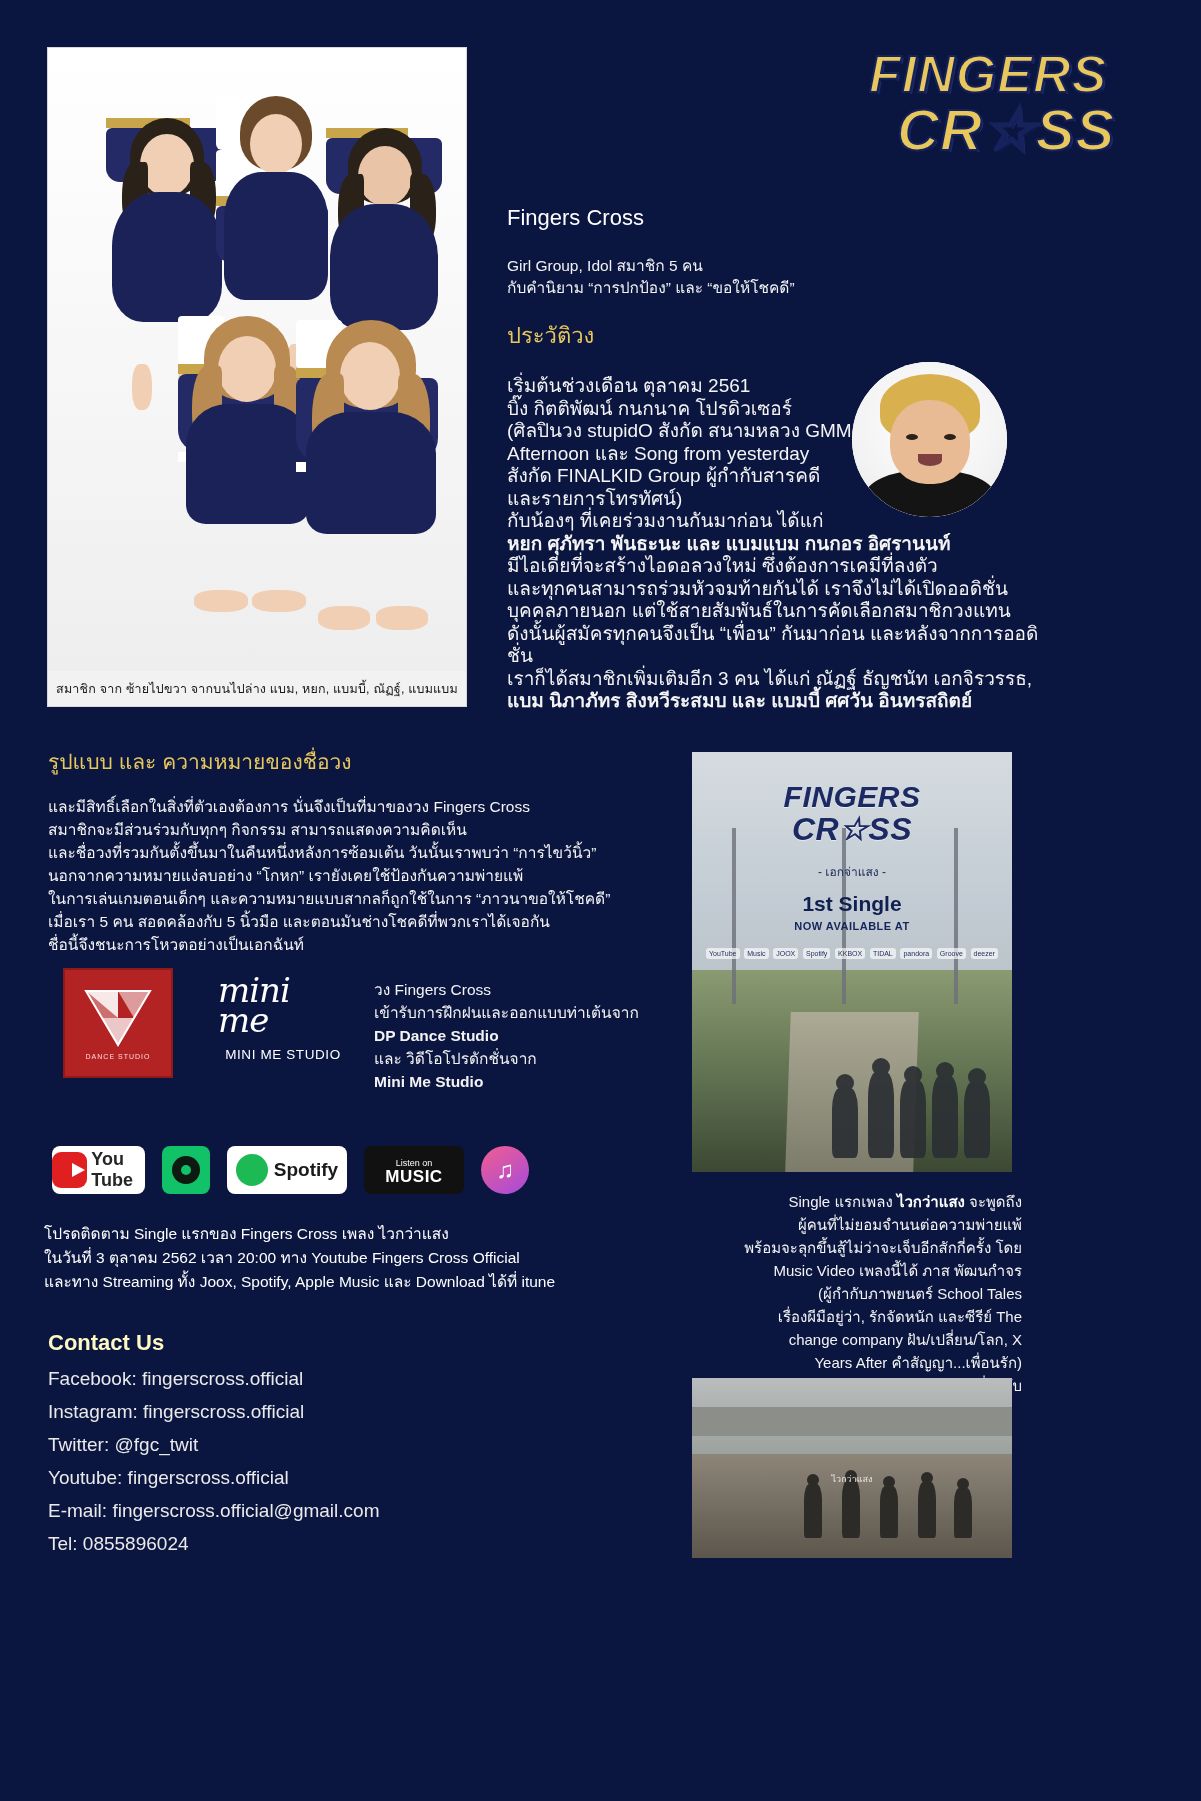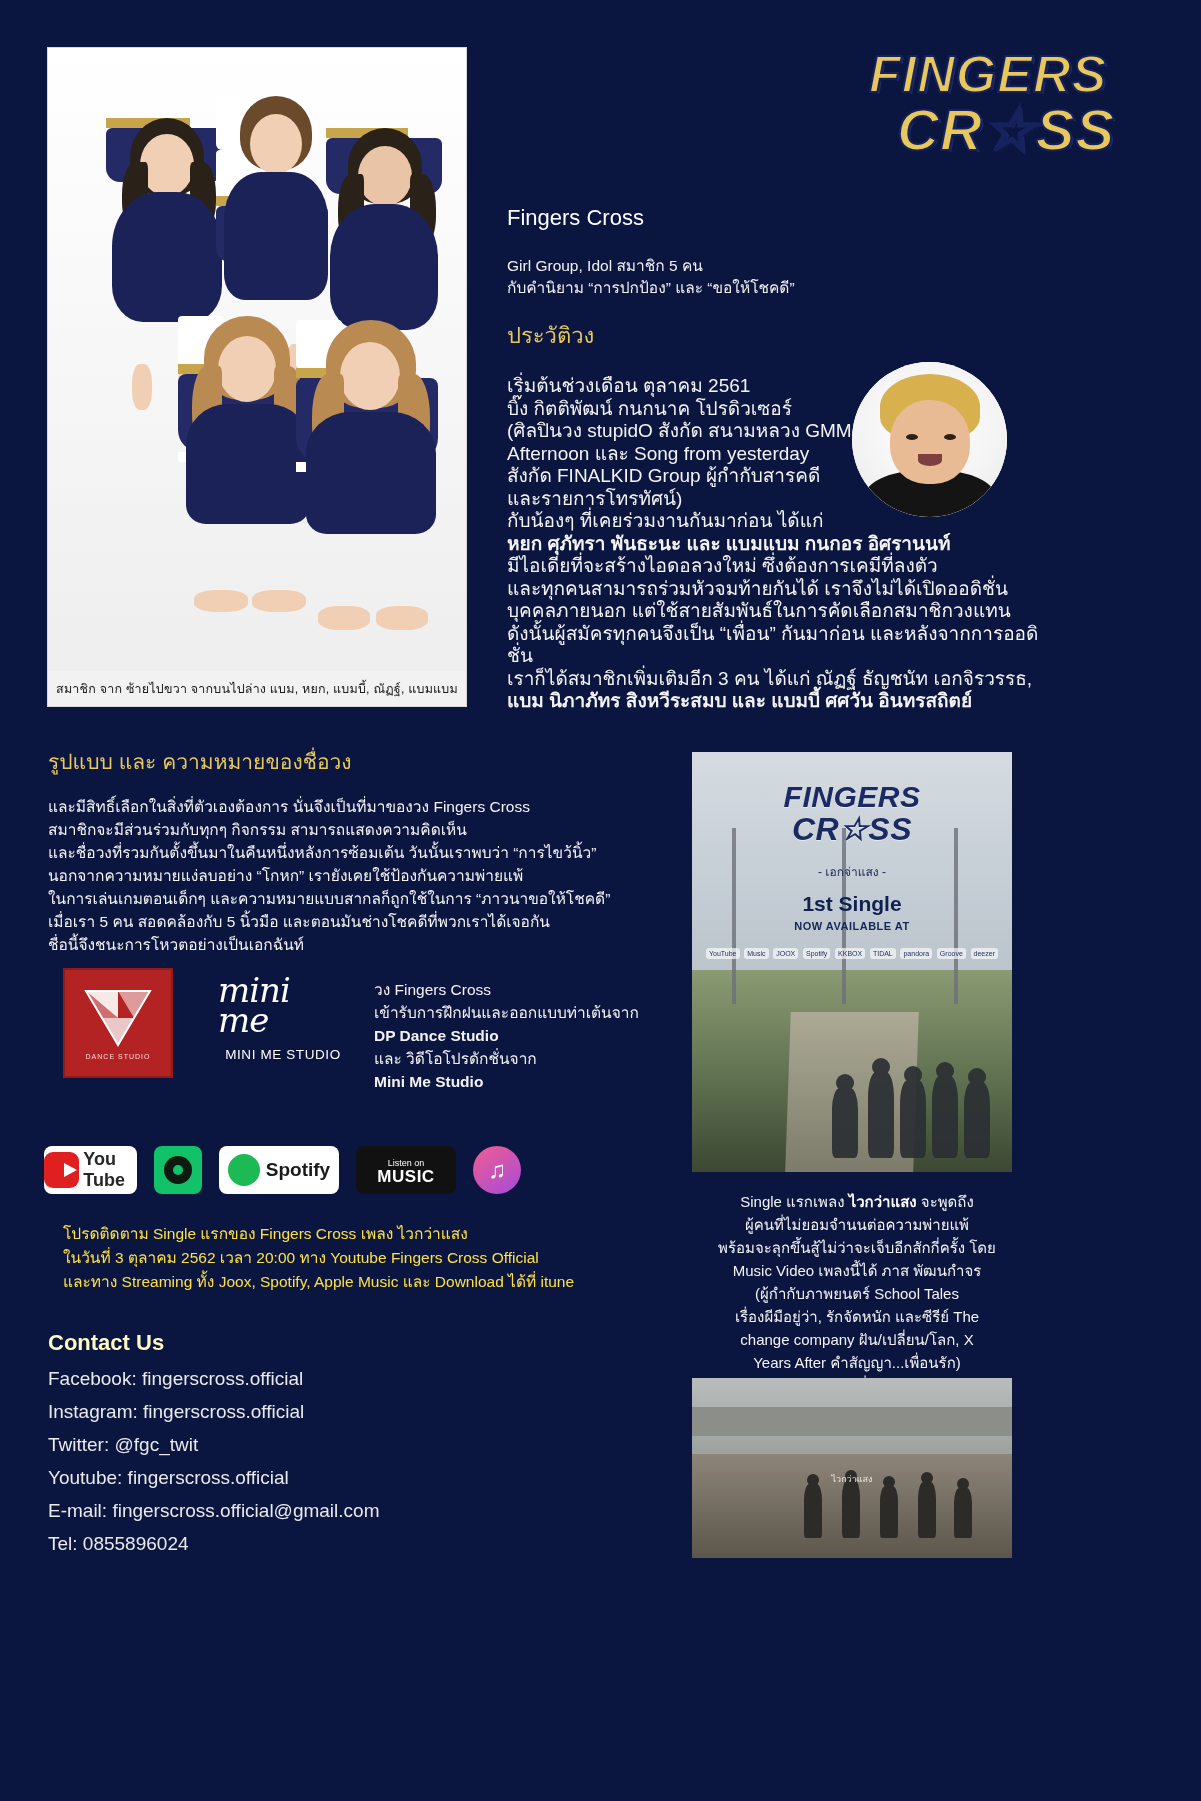--- a/index.html
+++ b/index.html
@@ -125,59 +125,59 @@
   .cover-1st { position:absolute; left:0; top:140px; width:100%; text-align:center; font-size:21px; font-weight:bold; color:#10204f; }
   .cover-avail { position:absolute; left:0; top:168px; width:100%; text-align:center; font-size:11px; font-weight:bold; color:#16265a; letter-spacing:.5px; }
   .cover-services { position:absolute; left:14px; top:196px; width:292px; display:flex; justify-content:space-between; align-items:center; }
   .svc { font-size:7px; color:#22305e; background:rgba(255,255,255,.65); border-radius:3px; padding:2px 3px; white-space:nowrap; }
   .cover-figs { position:absolute; left:0; bottom:0; width:100%; height:150px; }
   .fig { position:absolute; bottom:14px; width:26px; height:86px; background:#2b2f33; border-radius:30% 30% 12% 12%; opacity:.92; }
   .fig::after { content:""; position:absolute; left:4px; top:-14px; width:18px; height:18px; background:#2b2f33; border-radius:50%; }
 
   .cover-caption {
     position:absolute; left:692px; top:1190px; width:330px;
-    text-align:center; font-size:15px; line-height:23px; color:#f3f3f3;
+    text-align:right; font-size:15px; line-height:23px; color:#f3f3f3;
   }
   .cover-caption b { color:#ffffff; }
 
   
   .dance-logo {
     position:absolute; left:63px; top:968px; width:110px; height:110px;
     background:#b42323; border:2px solid #8e1a1a;
     display:flex; align-items:center; justify-content:center; flex-direction:column;
   }
   .dance-tri { width:74px; height:62px; position:relative; }
   .dl-text { font-size:7px; color:#ffd9d9; letter-spacing:1px; margin-top:4px; }
 
   .mini-logo { position:absolute; left:218px; top:975px; width:130px; height:100px; color:#ffffff; }
   .mini-script { font-family:"DejaVu Serif", serif; font-style:italic; font-size:34px; line-height:30px; letter-spacing:-1px; }
   .mini-name { position:absolute; left:0; top:72px; width:100%; text-align:center; font-size:13.5px; letter-spacing:.6px; }
 
   .studio-text { position:absolute; left:374px; top:978px; font-size:15.5px; line-height:23px; color:#f3f3f3; }
 
   
-  .platforms { position:absolute; left:44px; top:1146px; display:flex; align-items:center; gap:17px; }
+  .platforms { position:absolute; left:52px; top:1146px; display:flex; align-items:center; gap:17px; }
   .pf { height:48px; display:flex; align-items:center; justify-content:center; border-radius:8px; }
   .pf-yt { width:93px; background:#ffffff; }
   .pf-yt .yt-badge { width:52px; height:36px; background:#e02020; border-radius:9px; position:relative; }
   .pf-yt .yt-badge::after { content:""; position:absolute; left:20px; top:11px; border-left:13px solid #ffffff; border-top:7px solid transparent; border-bottom:7px solid transparent; }
   .pf-yt .yt-txt { color:#262626; font-weight:bold; font-size:18px; margin-left:4px; }
   .pf-joox { width:48px; background:#12c268; }
   .pf-joox .ring { width:28px; height:28px; border-radius:50%; background:#0d1a12; display:flex; align-items:center; justify-content:center; }
   .pf-joox .dot { width:10px; height:10px; border-radius:50%; background:#12c268; }
   .pf-sp { width:120px; background:#ffffff; gap:6px; }
   .pf-sp .sp-c { width:32px; height:32px; border-radius:50%; background:#1db954; }
   .pf-sp .sp-t { color:#1a1a1a; font-weight:bold; font-size:19px; }
   .pf-am { width:100px; background:#111111; color:#ffffff; flex-direction:column; line-height:13px; }
   .pf-am .l1 { font-size:9px; }
   .pf-am .l2 { font-size:17px; font-weight:bold; letter-spacing:.5px; }
   .pf-itunes { width:48px; background:linear-gradient(145deg,#f25d8e,#a44bdc); border-radius:50%; }
   .pf-itunes .note { color:#ffffff; font-size:24px; }
 
-  .follow-text { position:absolute; left:44px; top:1222px; font-size:15.5px; line-height:24px; color:#fde047;margin-left:19px; }
+  .follow-text { position:absolute; left:44px; top:1222px; font-size:15.5px; line-height:24px; color:#ffffff; }
 
   
   .contact-title { position:absolute; left:48px; top:1330px; font-size:22px; font-weight:bold; color:#fef9c3; }
   .contact-list { position:absolute; left:48px; top:1362px; font-size:19px; line-height:33px; color:#eaeaea; }
 
   
   .mv {
     position:absolute; left:692px; top:1378px; width:320px; height:180px;
     overflow:hidden; background:#6d6a60;
   }

